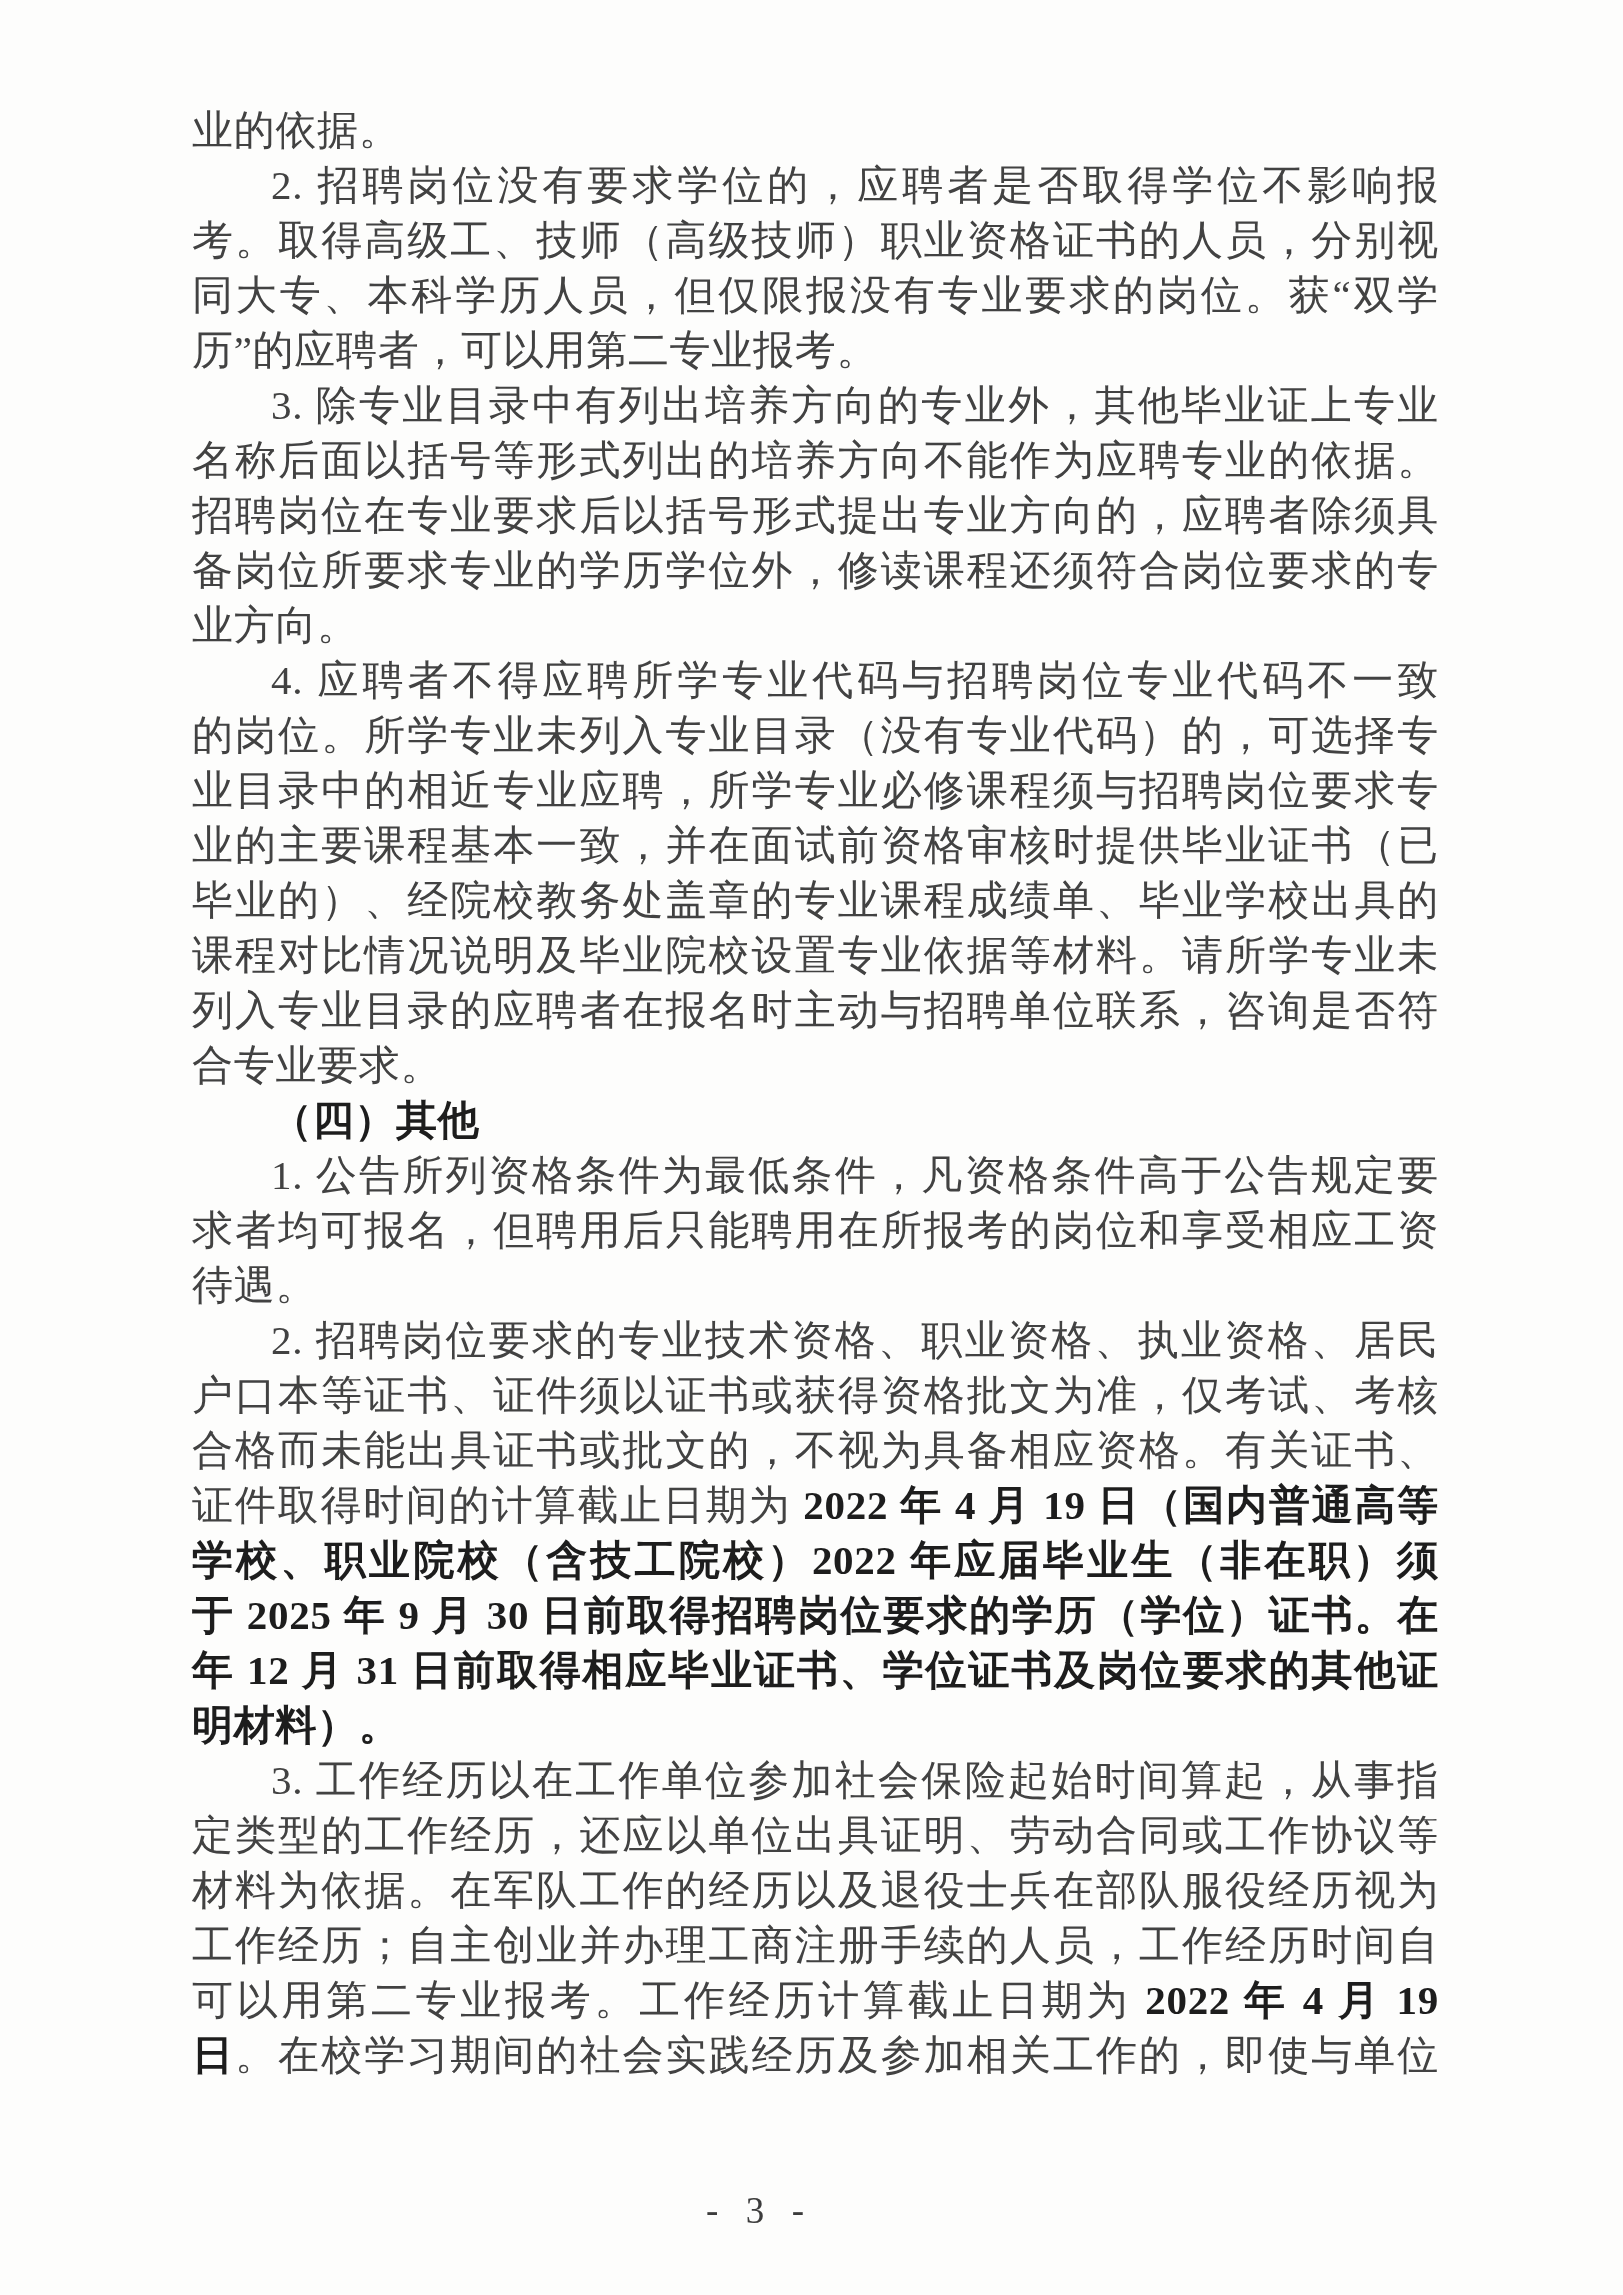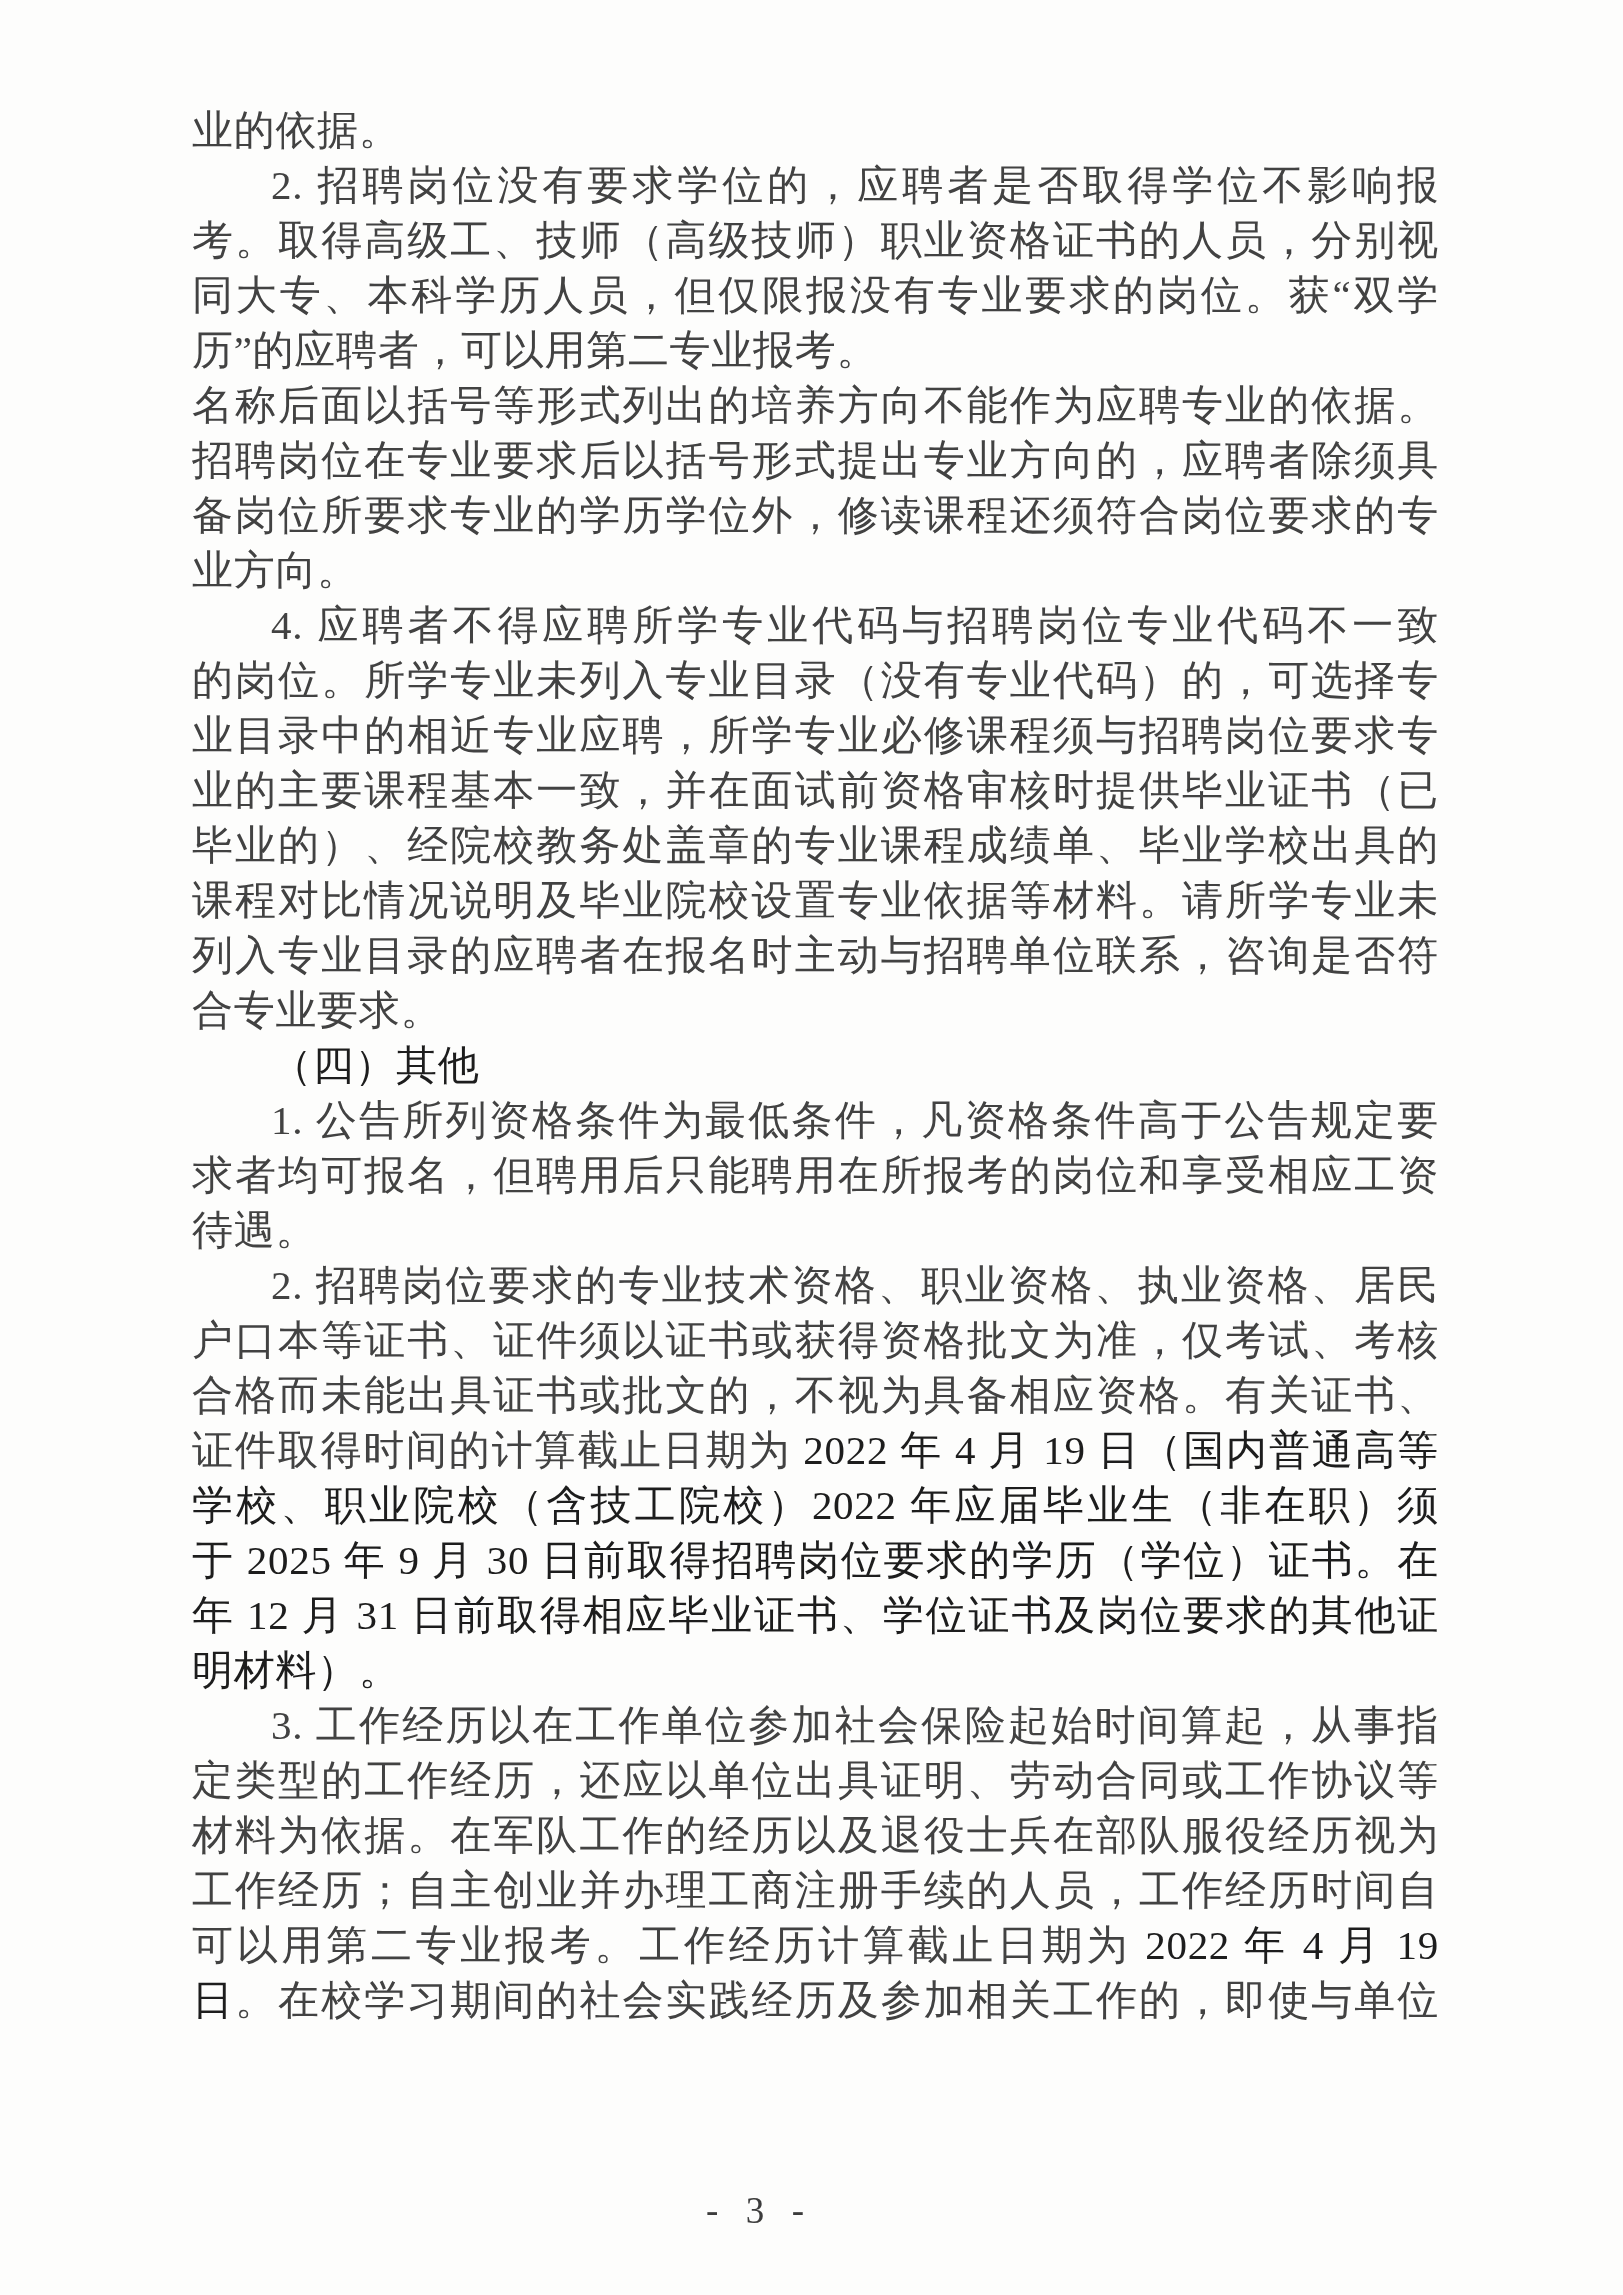--- a/index.html
+++ b/index.html
@@ -28,21 +28,21 @@
   .line.fill{
     text-align:justify;
     text-align-last:justify;
     text-justify:inter-character;
   }
   .line.indent{
     text-indent:79px;
   }
   .seg{font-weight:400;}
   .seg.bold{
-    font-weight:400;
+    font-weight:700;
     color:#1d1d1d;
   }
   .footer{
     position:absolute;
     top:2187px;
     left:0;
     width:100%;
     box-sizing:border-box;
     padding-right:109px;
     text-align:center;
@@ -56,20 +56,21 @@
 </head>
 <body>
 
 <div class="page">
   <div class="doc">
       <div class="line"><span class="seg">业的依据。</span></div>
       <div class="line indent fill"><span class="seg">2. 招聘岗位没有要求学位的，应聘者是否取得学位不影响报</span></div>
       <div class="line fill"><span class="seg">考。取得高级工、技师（高级技师）职业资格证书的人员，分别视</span></div>
       <div class="line fill"><span class="seg">同大专、本科学历人员，但仅限报没有专业要求的岗位。获“双学</span></div>
       <div class="line"><span class="seg">历”的应聘者，可以用第二专业报考。</span></div>
+      <div class="line indent fill"><span class="seg">3. 除专业目录中有列出培养方向的专业外，其他毕业证上专业</span></div>
       <div class="line fill"><span class="seg">名称后面以括号等形式列出的培养方向不能作为应聘专业的依据。</span></div>
       <div class="line fill"><span class="seg">招聘岗位在专业要求后以括号形式提出专业方向的，应聘者除须具</span></div>
       <div class="line fill"><span class="seg">备岗位所要求专业的学历学位外，修读课程还须符合岗位要求的专</span></div>
       <div class="line"><span class="seg">业方向。</span></div>
       <div class="line indent fill"><span class="seg">4. 应聘者不得应聘所学专业代码与招聘岗位专业代码不一致</span></div>
       <div class="line fill"><span class="seg">的岗位。所学专业未列入专业目录（没有专业代码）的，可选择专</span></div>
       <div class="line fill"><span class="seg">业目录中的相近专业应聘，所学专业必修课程须与招聘岗位要求专</span></div>
       <div class="line fill"><span class="seg">业的主要课程基本一致，并在面试前资格审核时提供毕业证书（已</span></div>
       <div class="line fill"><span class="seg">毕业的）、经院校教务处盖章的专业课程成绩单、毕业学校出具的</span></div>
       <div class="line fill"><span class="seg">课程对比情况说明及毕业院校设置专业依据等材料。请所学专业未</span></div>

